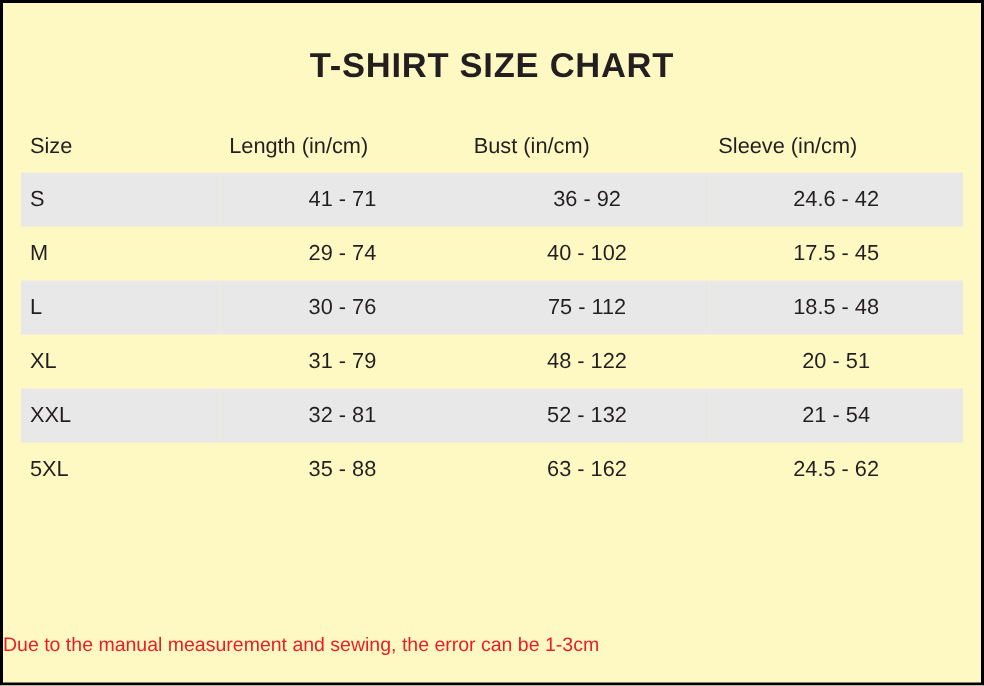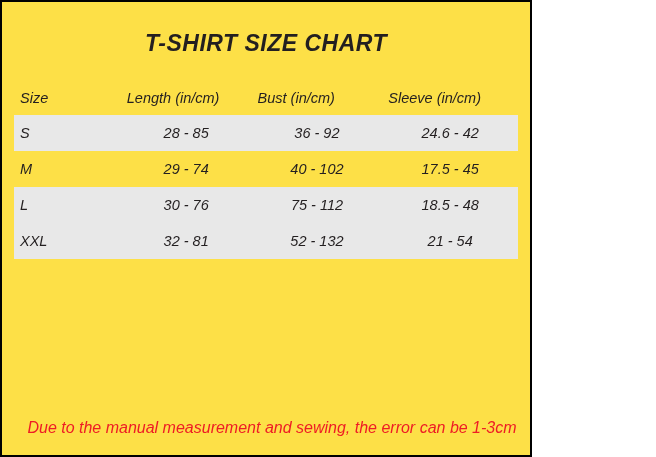--- a/index.html
+++ b/index.html
@@ -9,26 +9,25 @@
   body {
     width: 656px;
     height: 457px;
     background: #ffffff;
     font-family: "Liberation Sans", sans-serif;
     color: #231f20;
     overflow: hidden;
   }
   .page {
     position: relative;
-    width: 532px;
+    width: 656px;
     height: 457px;
     box-sizing: border-box;
     border: 2px solid #000000;
-    background: #fde047;
-    font-style: italic;
+    background: #fef9c3;
   }
   .title {
     text-align: center;
     font-size: 23px;
     font-weight: bold;
     letter-spacing: 0.5px;
     color: #231f20;
     margin-top: 28px;
     margin-bottom: 0;
   }
@@ -64,25 +63,25 @@
     padding-left: 6px;
   }
   table.size-chart td.c-val {
     text-align: center;
   }
   tr.shaded td {
     background: #e8e8e8;
   }
   .note {
     position: absolute;
-    left: 12px;
+    left: 0;
     right: 0;
     bottom: 18px;
-    text-align: center;
-    font-size: 16px;
+    text-align: left;
+    font-size: 13px;
     color: #ee1c25;
   }
 </style>
 </head>
 <body>
 
 <div class="page">
 
   <h1 class="title">T-SHIRT SIZE CHART</h1>
 
@@ -92,41 +91,53 @@
         <tr>
           <th class="c-size">Size</th>
           <th class="c-length">Length (in/cm)</th>
           <th class="c-bust">Bust (in/cm)</th>
           <th class="c-sleeve">Sleeve (in/cm)</th>
         </tr>
       </thead>
       <tbody>
         <tr class="shaded">
           <td class="c-size">S</td>
-          <td class="c-val">28 - 85</td>
+          <td class="c-val">41 - 71</td>
           <td class="c-val">36 - 92</td>
           <td class="c-val">24.6 - 42</td>
         </tr>
         <tr>
           <td class="c-size">M</td>
           <td class="c-val">29 - 74</td>
           <td class="c-val">40 - 102</td>
           <td class="c-val">17.5 - 45</td>
         </tr>
         <tr class="shaded">
           <td class="c-size">L</td>
           <td class="c-val">30 - 76</td>
           <td class="c-val">75 - 112</td>
           <td class="c-val">18.5 - 48</td>
         </tr>
+        <tr>
+          <td class="c-size">XL</td>
+          <td class="c-val">31 - 79</td>
+          <td class="c-val">48 - 122</td>
+          <td class="c-val">20 - 51</td>
+        </tr>
         <tr class="shaded">
           <td class="c-size">XXL</td>
           <td class="c-val">32 - 81</td>
           <td class="c-val">52 - 132</td>
           <td class="c-val">21 - 54</td>
+        </tr>
+        <tr>
+          <td class="c-size">5XL</td>
+          <td class="c-val">35 - 88</td>
+          <td class="c-val">63 - 162</td>
+          <td class="c-val">24.5 - 62</td>
         </tr>
       </tbody>
     </table>
   </div>
 
   <div class="note">Due to the manual measurement and sewing, the error can be 1-3cm</div>
 
 </div>
 
 </body></html>

